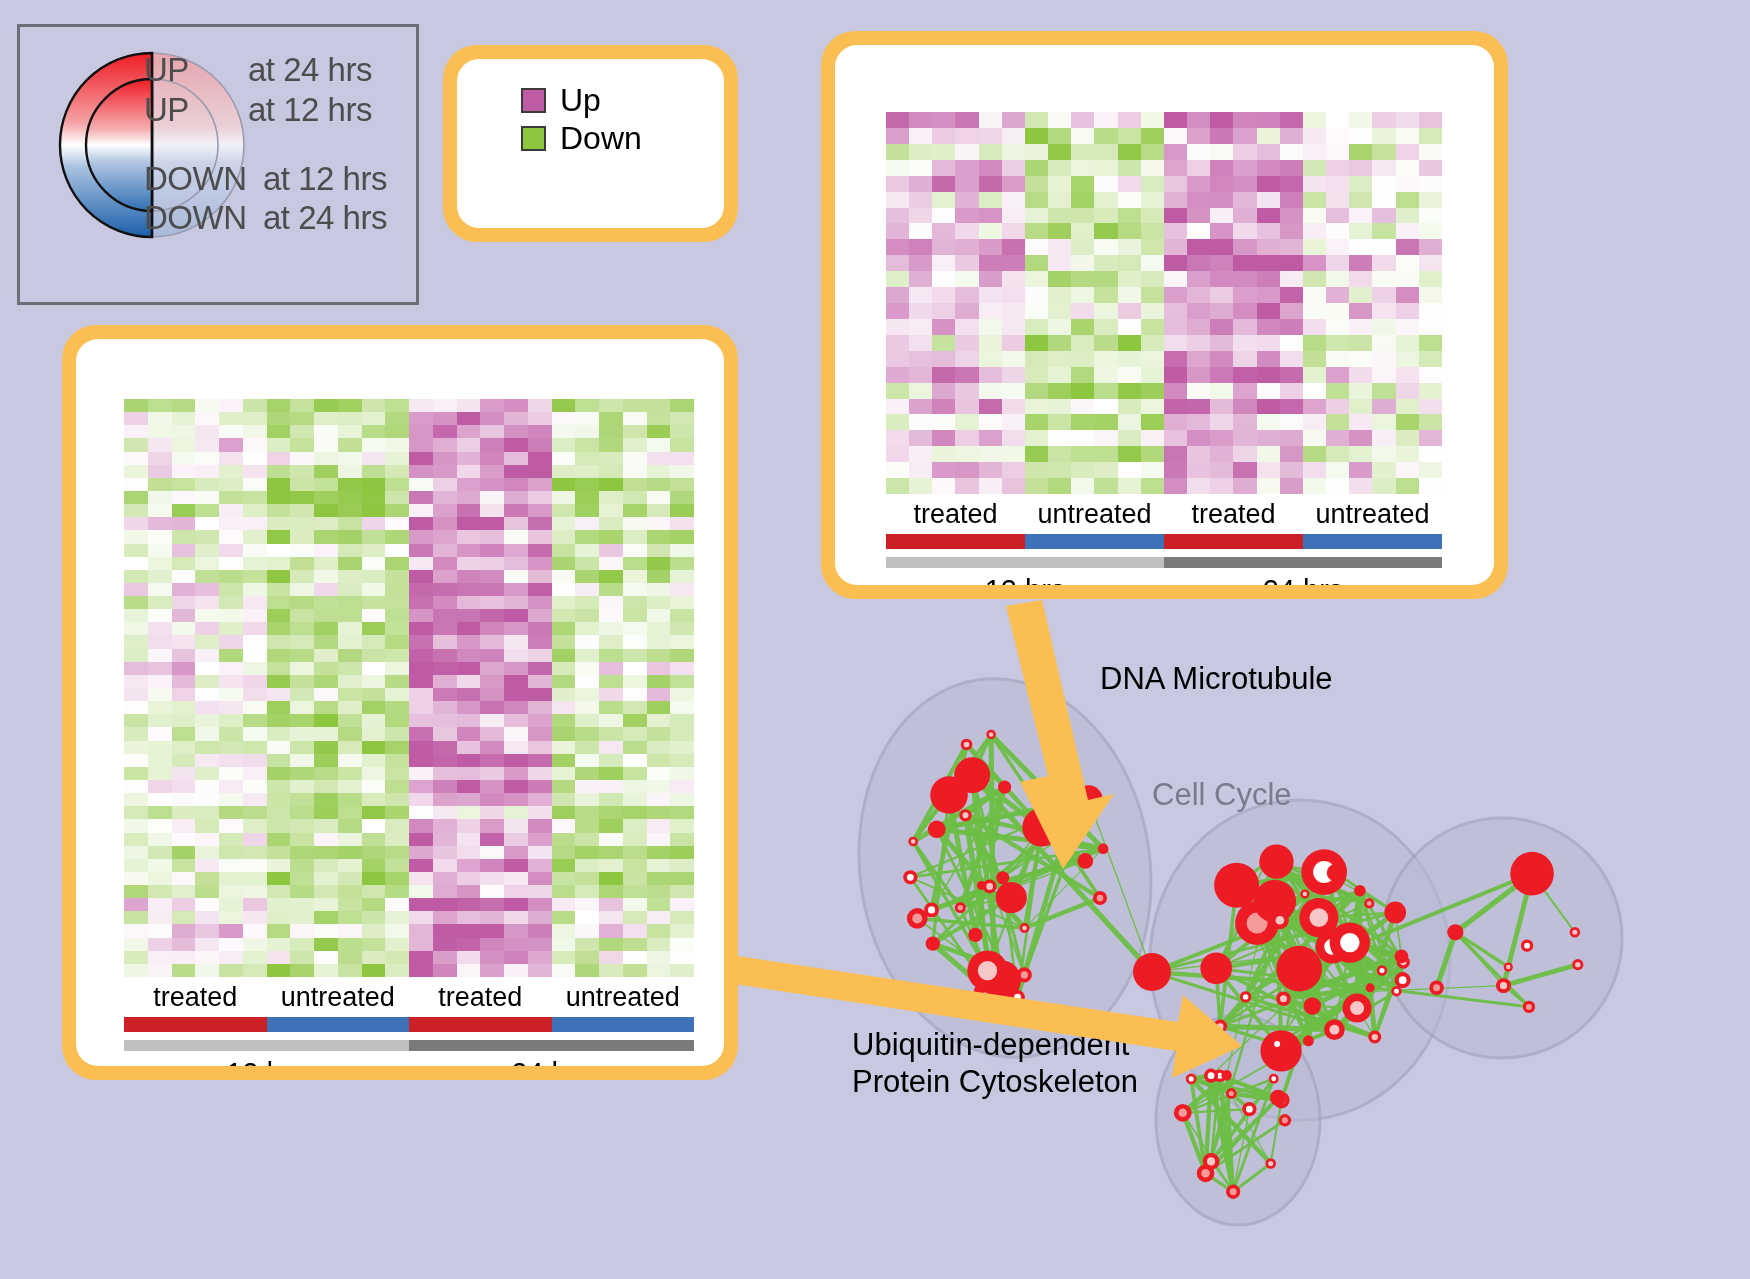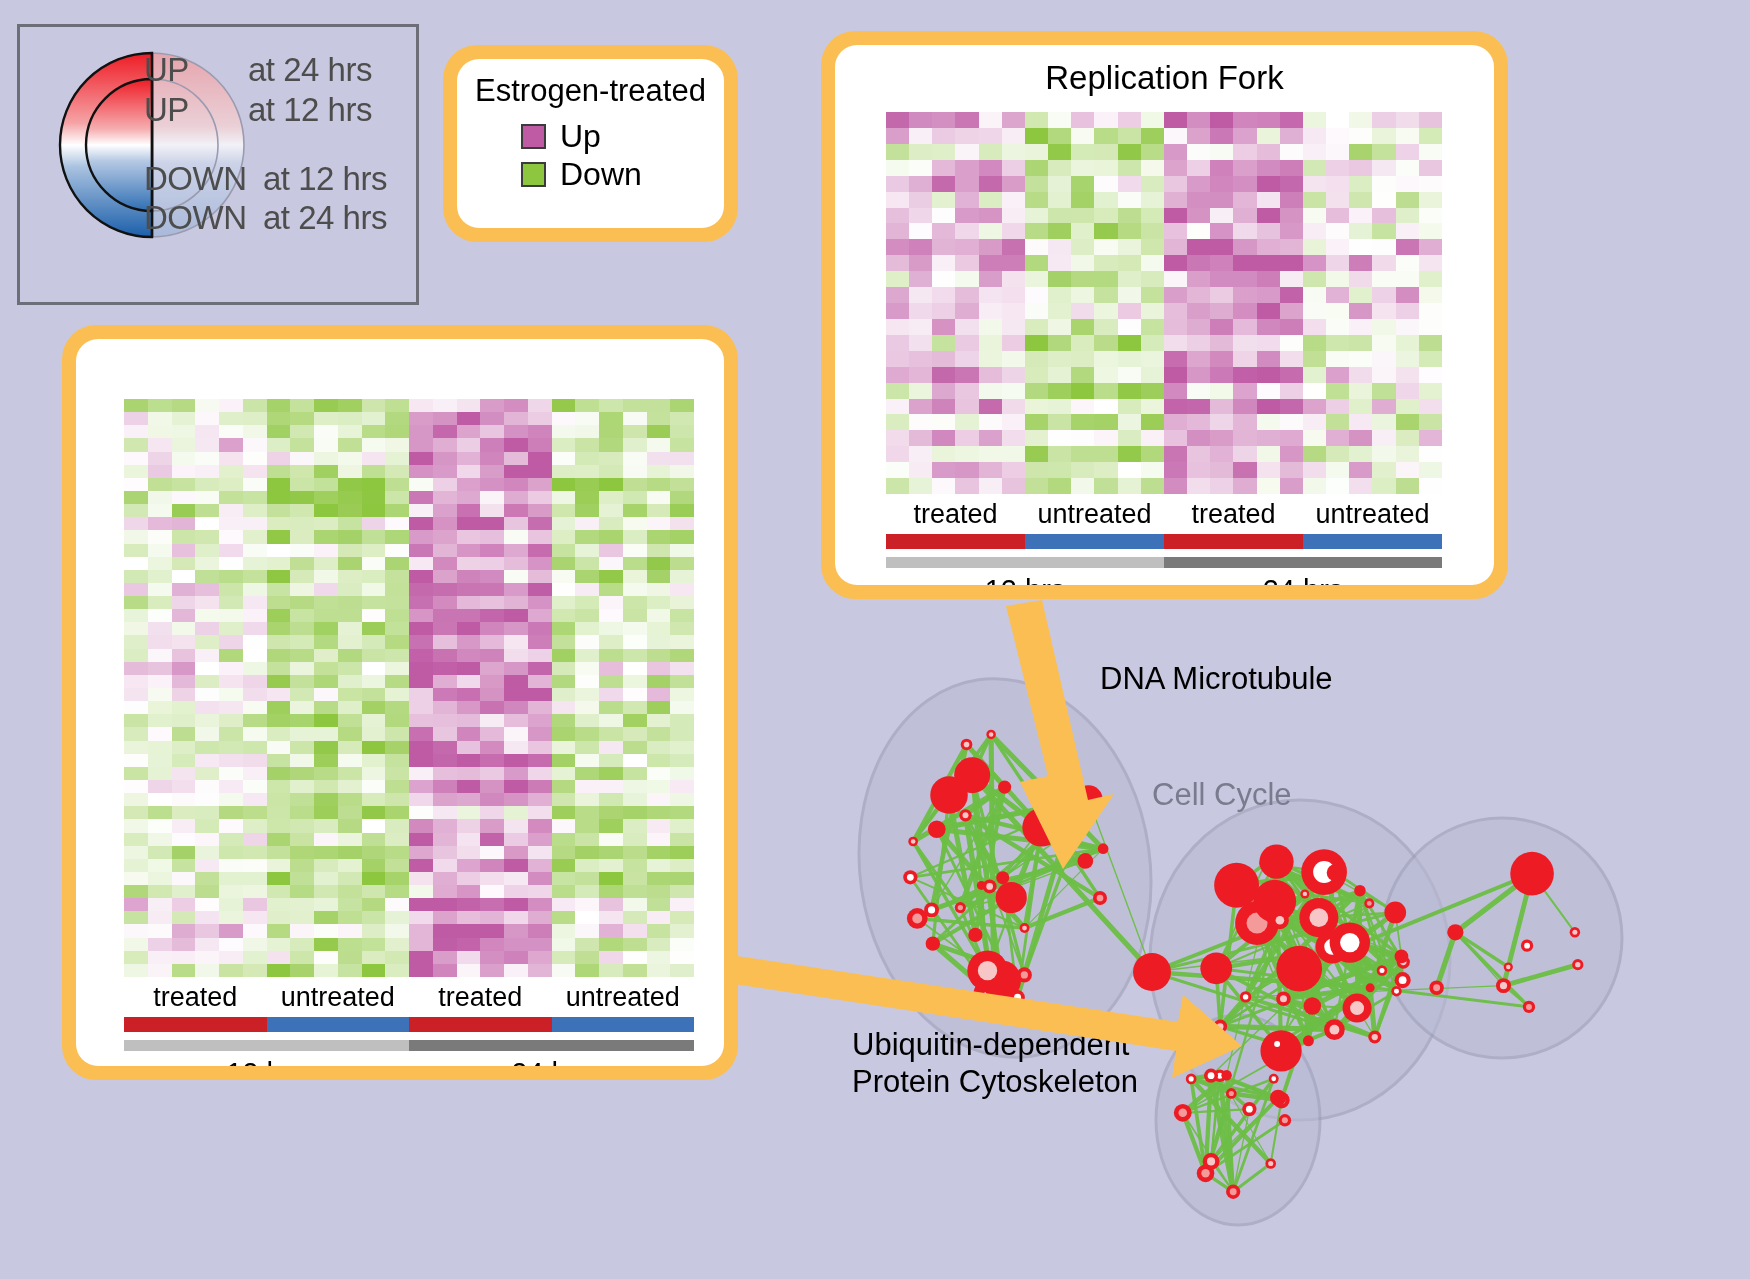--- a/index.html
+++ b/index.html
@@ -130,37 +130,35 @@
     <span class="cw-label" style="left:124px;top:133px;">DOWN</span>
     <span class="cw-label" style="left:243px;top:133px;">at 12 hrs</span>
 
     <span class="cw-label" style="left:124px;top:172px;">DOWN</span>
     <span class="cw-label" style="left:243px;top:172px;">at 24 hrs</span>
 
   </div>
 
   <div class="panel" id="key-panel">
     <div class="panel-inner">
-      <div class="key-title">Estrogen-treated</div>
       <div class="key-rows">
         <div class="key-row">
           <span class="key-swatch" style="background:#bf5aa5;"></span>
           <span class="key-label">Up</span>
         </div>
         <div class="key-row">
           <span class="key-swatch" style="background:#8dc63f;"></span>
           <span class="key-label">Down</span>
         </div>
       </div>
     </div>
   </div>
 
   <div class="panel" id="rf-panel">
     <div class="panel-inner">
-      <div class="hm-title">Replication Fork</div>
       <div class="heatmap" id="rf-heatmap" style="left: 51px; top: 67px; width: 556px; height: 382px; grid-template-columns: repeat(24, 1fr); grid-template-rows: repeat(24, 1fr);">
           <div style="background: rgb(196, 104, 172);"></div>
           <div style="background: rgb(209, 138, 191);"></div>
           <div style="background: rgb(212, 143, 194);"></div>
           <div style="background: rgb(202, 118, 180);"></div>
           <div style="background: rgb(250, 243, 248);"></div>
           <div style="background: rgb(220, 165, 206);"></div>
           <div style="background: rgb(209, 232, 177);"></div>
           <div style="background: rgb(249, 252, 245);"></div>
           <div style="background: rgb(231, 193, 221);"></div>

